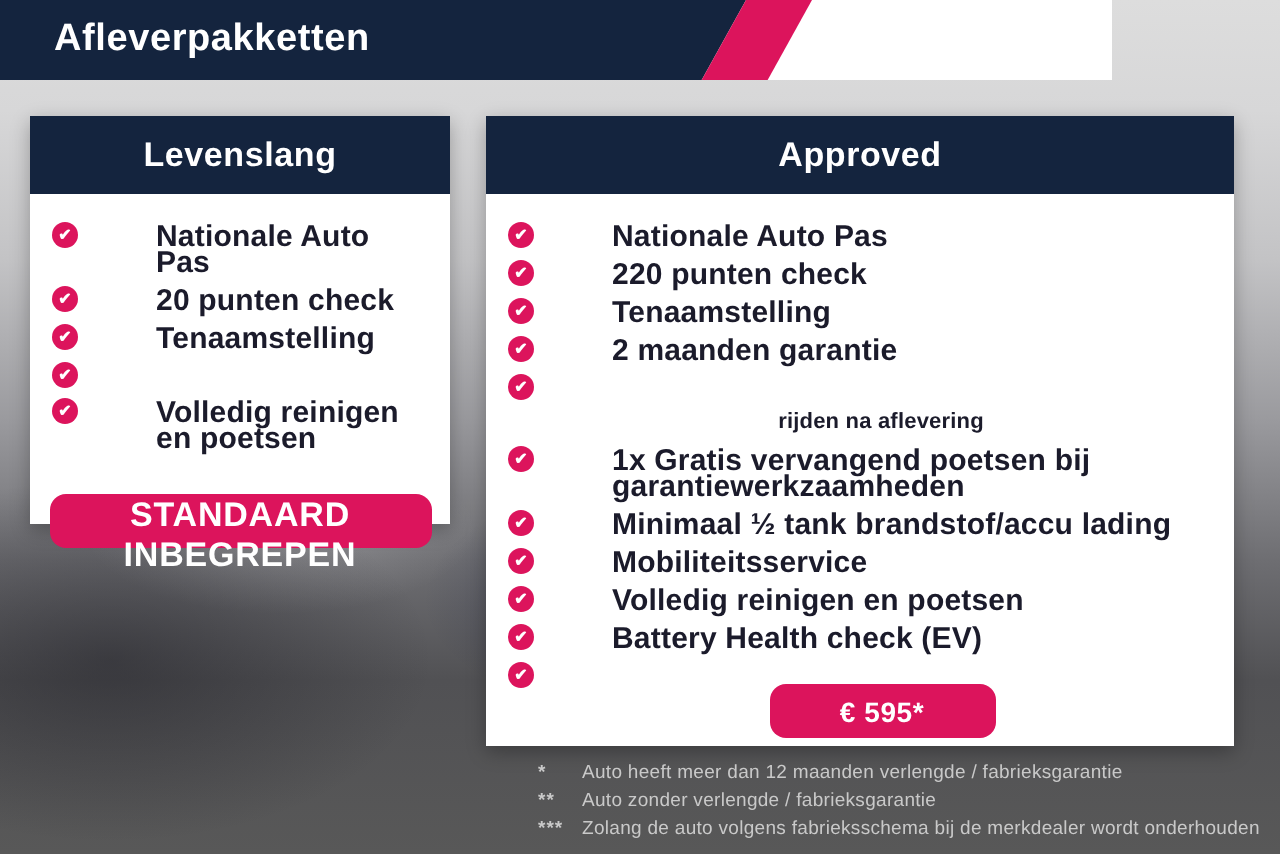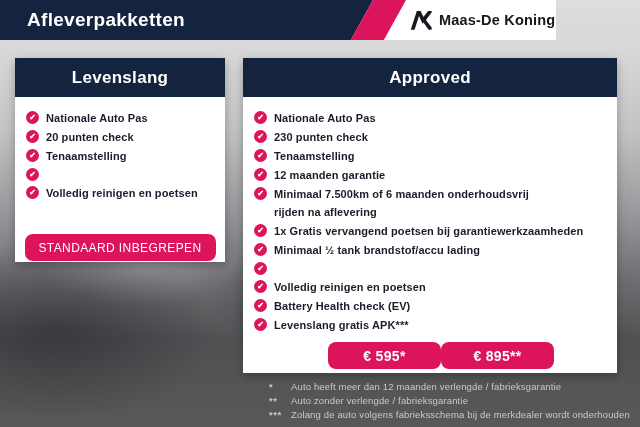--- a/index.html
+++ b/index.html
@@ -30,56 +30,45 @@
   .card{position:absolute;background:#ffffff;z-index:2;box-shadow:0 3px 9px rgba(0,0,0,.28);}
   .card-standard{left:15px;top:58px;width:210px;height:204px;}
   .card-approved{left:243px;top:58px;width:374px;height:315px;}
   .card-header{height:39px;background:#14243e;color:#ffffff;display:flex;align-items:center;justify-content:center;font-size:17px;font-weight:700;letter-spacing:.3px;}
 
   .list{padding:14px 10px 0 11px;}
   .item{margin-bottom:5px;}
   .item-row{display:flex;align-items:flex-start;gap:7px;}
   .check{flex:0 0 13px;width:13px;height:13px;border-radius:50%;background:#dc145c;color:#ffffff;
     font-size:8px;line-height:13px;text-align:center;font-weight:700;}
-  .item-text{font-size:11px;font-weight:700;color:#1b1b2b;line-height:13px;letter-spacing:.1px;padding-top:1px;}
-  .item-line2{font-size:11px;font-weight:700;color:#1b1b2b;line-height:13px;letter-spacing:.1px;padding-left:20px;margin-top:5px;}
-
-  .std-btn{display:block;margin:34px auto 0;width:191px;height:27px;background:#dc145c;border:none;border-radius:8px;
-    color:#ffffff;font-family:"Liberation Sans",sans-serif;font-size:12px;font-weight:400;letter-spacing:.4px;cursor:pointer;}
+  .item-text{font-size:15px;font-weight:700;color:#1b1b2b;line-height:13px;letter-spacing:.1px;padding-top:1px;margin-left:32px;}
+  .item-line2{font-size:11px;font-weight:700;color:#1b1b2b;line-height:13px;letter-spacing:.1px;padding-left:20px;margin-top:5px;text-align:center;}
+
+  .std-btn{display:block;margin:21px auto 0;width:191px;height:27px;background:#dc145c;border:none;border-radius:8px;
+    color:#ffffff;font-family:"Liberation Sans",sans-serif;font-size:17px;font-weight:700;letter-spacing:.4px;cursor:pointer;}
 
   .price-row{position:absolute;left:0;top:284px;width:100%;display:flex;justify-content:center;transform:translateX(11px);}
   .price-btn{width:113px;height:27px;background:#dc145c;border:none;border-radius:8px;color:#ffffff;
     font-family:"Liberation Sans",sans-serif;font-size:14px;font-weight:700;letter-spacing:.3px;cursor:pointer;}
 
   
   .footnotes{position:absolute;left:269px;top:381px;z-index:2;color:#c9c9c9;}
   .fn-row{display:flex;margin-bottom:3px;}
   .fn-mark{width:22px;font-size:9.5px;font-weight:700;letter-spacing:.5px;line-height:11px;}
   .fn-text{font-size:9.5px;line-height:11px;letter-spacing:.15px;}
 </style>
 </head>
 <body>
 
 <div class="bg"></div>
 
 <div class="topbar">
   <div class="topbar-navy"></div>
   <div class="topbar-stripe"></div>
   <div class="page-title">Afleverpakketten</div>
-  <div class="brand">
-    <svg width="22" height="24" viewBox="0 0 29 28">
-      <g fill="#17171f">
-        <polygon points="1,27 9,2 14,2 6,27"></polygon>
-        <polygon points="9,2 14,2 20,15 16.5,19"></polygon>
-        <polygon points="16,12 24,2 28.5,2 28.5,4 19.5,16"></polygon>
-        <polygon points="17.5,17 20.5,13.5 28.5,24 28.5,27 24.5,27"></polygon>
-      </g>
-    </svg>
-    <span class="brand-name">Maas-De Koning</span>
-  </div>
 </div>
 
 <div class="card card-standard">
   <div class="card-header">Levenslang</div>
   <div class="list">
 
       <div class="item">
         <div class="item-row">
           <span class="check">✔</span>
           <span class="item-text">Nationale Auto Pas</span>
@@ -129,45 +118,44 @@
         <div class="item-row">
           <span class="check">✔</span>
           <span class="item-text">Nationale Auto Pas</span>
         </div>
 
       </div>
 
       <div class="item">
         <div class="item-row">
           <span class="check">✔</span>
-          <span class="item-text">230 punten check</span>
+          <span class="item-text">220 punten check</span>
         </div>
 
       </div>
 
       <div class="item">
         <div class="item-row">
           <span class="check">✔</span>
           <span class="item-text">Tenaamstelling</span>
         </div>
 
       </div>
 
       <div class="item">
         <div class="item-row">
           <span class="check">✔</span>
-          <span class="item-text">12 maanden garantie</span>
-        </div>
-
-      </div>
-
-      <div class="item">
-        <div class="item-row">
-          <span class="check">✔</span>
-          <span class="item-text">Minimaal 7.500km of 6 maanden onderhoudsvrij</span>
+          <span class="item-text">2 maanden garantie</span>
+        </div>
+
+      </div>
+
+      <div class="item">
+        <div class="item-row">
+          <span class="check">✔</span>
         </div>
         <div class="item-line2">rijden na aflevering</div>
       </div>
 
       <div class="item">
         <div class="item-row">
           <span class="check">✔</span>
           <span class="item-text">1x Gratis vervangend poetsen bij garantiewerkzaamheden</span>
         </div>
 
@@ -177,20 +165,21 @@
         <div class="item-row">
           <span class="check">✔</span>
           <span class="item-text">Minimaal ½ tank brandstof/accu lading</span>
         </div>
 
       </div>
 
       <div class="item">
         <div class="item-row">
           <span class="check">✔</span>
+          <span class="item-text">Mobiliteitsservice</span>
         </div>
 
       </div>
 
       <div class="item">
         <div class="item-row">
           <span class="check">✔</span>
           <span class="item-text">Volledig reinigen en poetsen</span>
         </div>
 
@@ -200,28 +189,26 @@
         <div class="item-row">
           <span class="check">✔</span>
           <span class="item-text">Battery Health check (EV)</span>
         </div>
 
       </div>
 
       <div class="item">
         <div class="item-row">
           <span class="check">✔</span>
-          <span class="item-text">Levenslang gratis APK***</span>
         </div>
 
       </div>
     </div>
   <div class="price-row">
     <button class="price-btn">€ 595*</button>
-    <button class="price-btn">€ 895**</button>
   </div>
 </div>
 
 <div class="footnotes">
 
     <div class="fn-row">
       <span class="fn-mark">*</span>
       <span class="fn-text">Auto heeft meer dan 12 maanden verlengde / fabrieksgarantie</span>
     </div>
 

